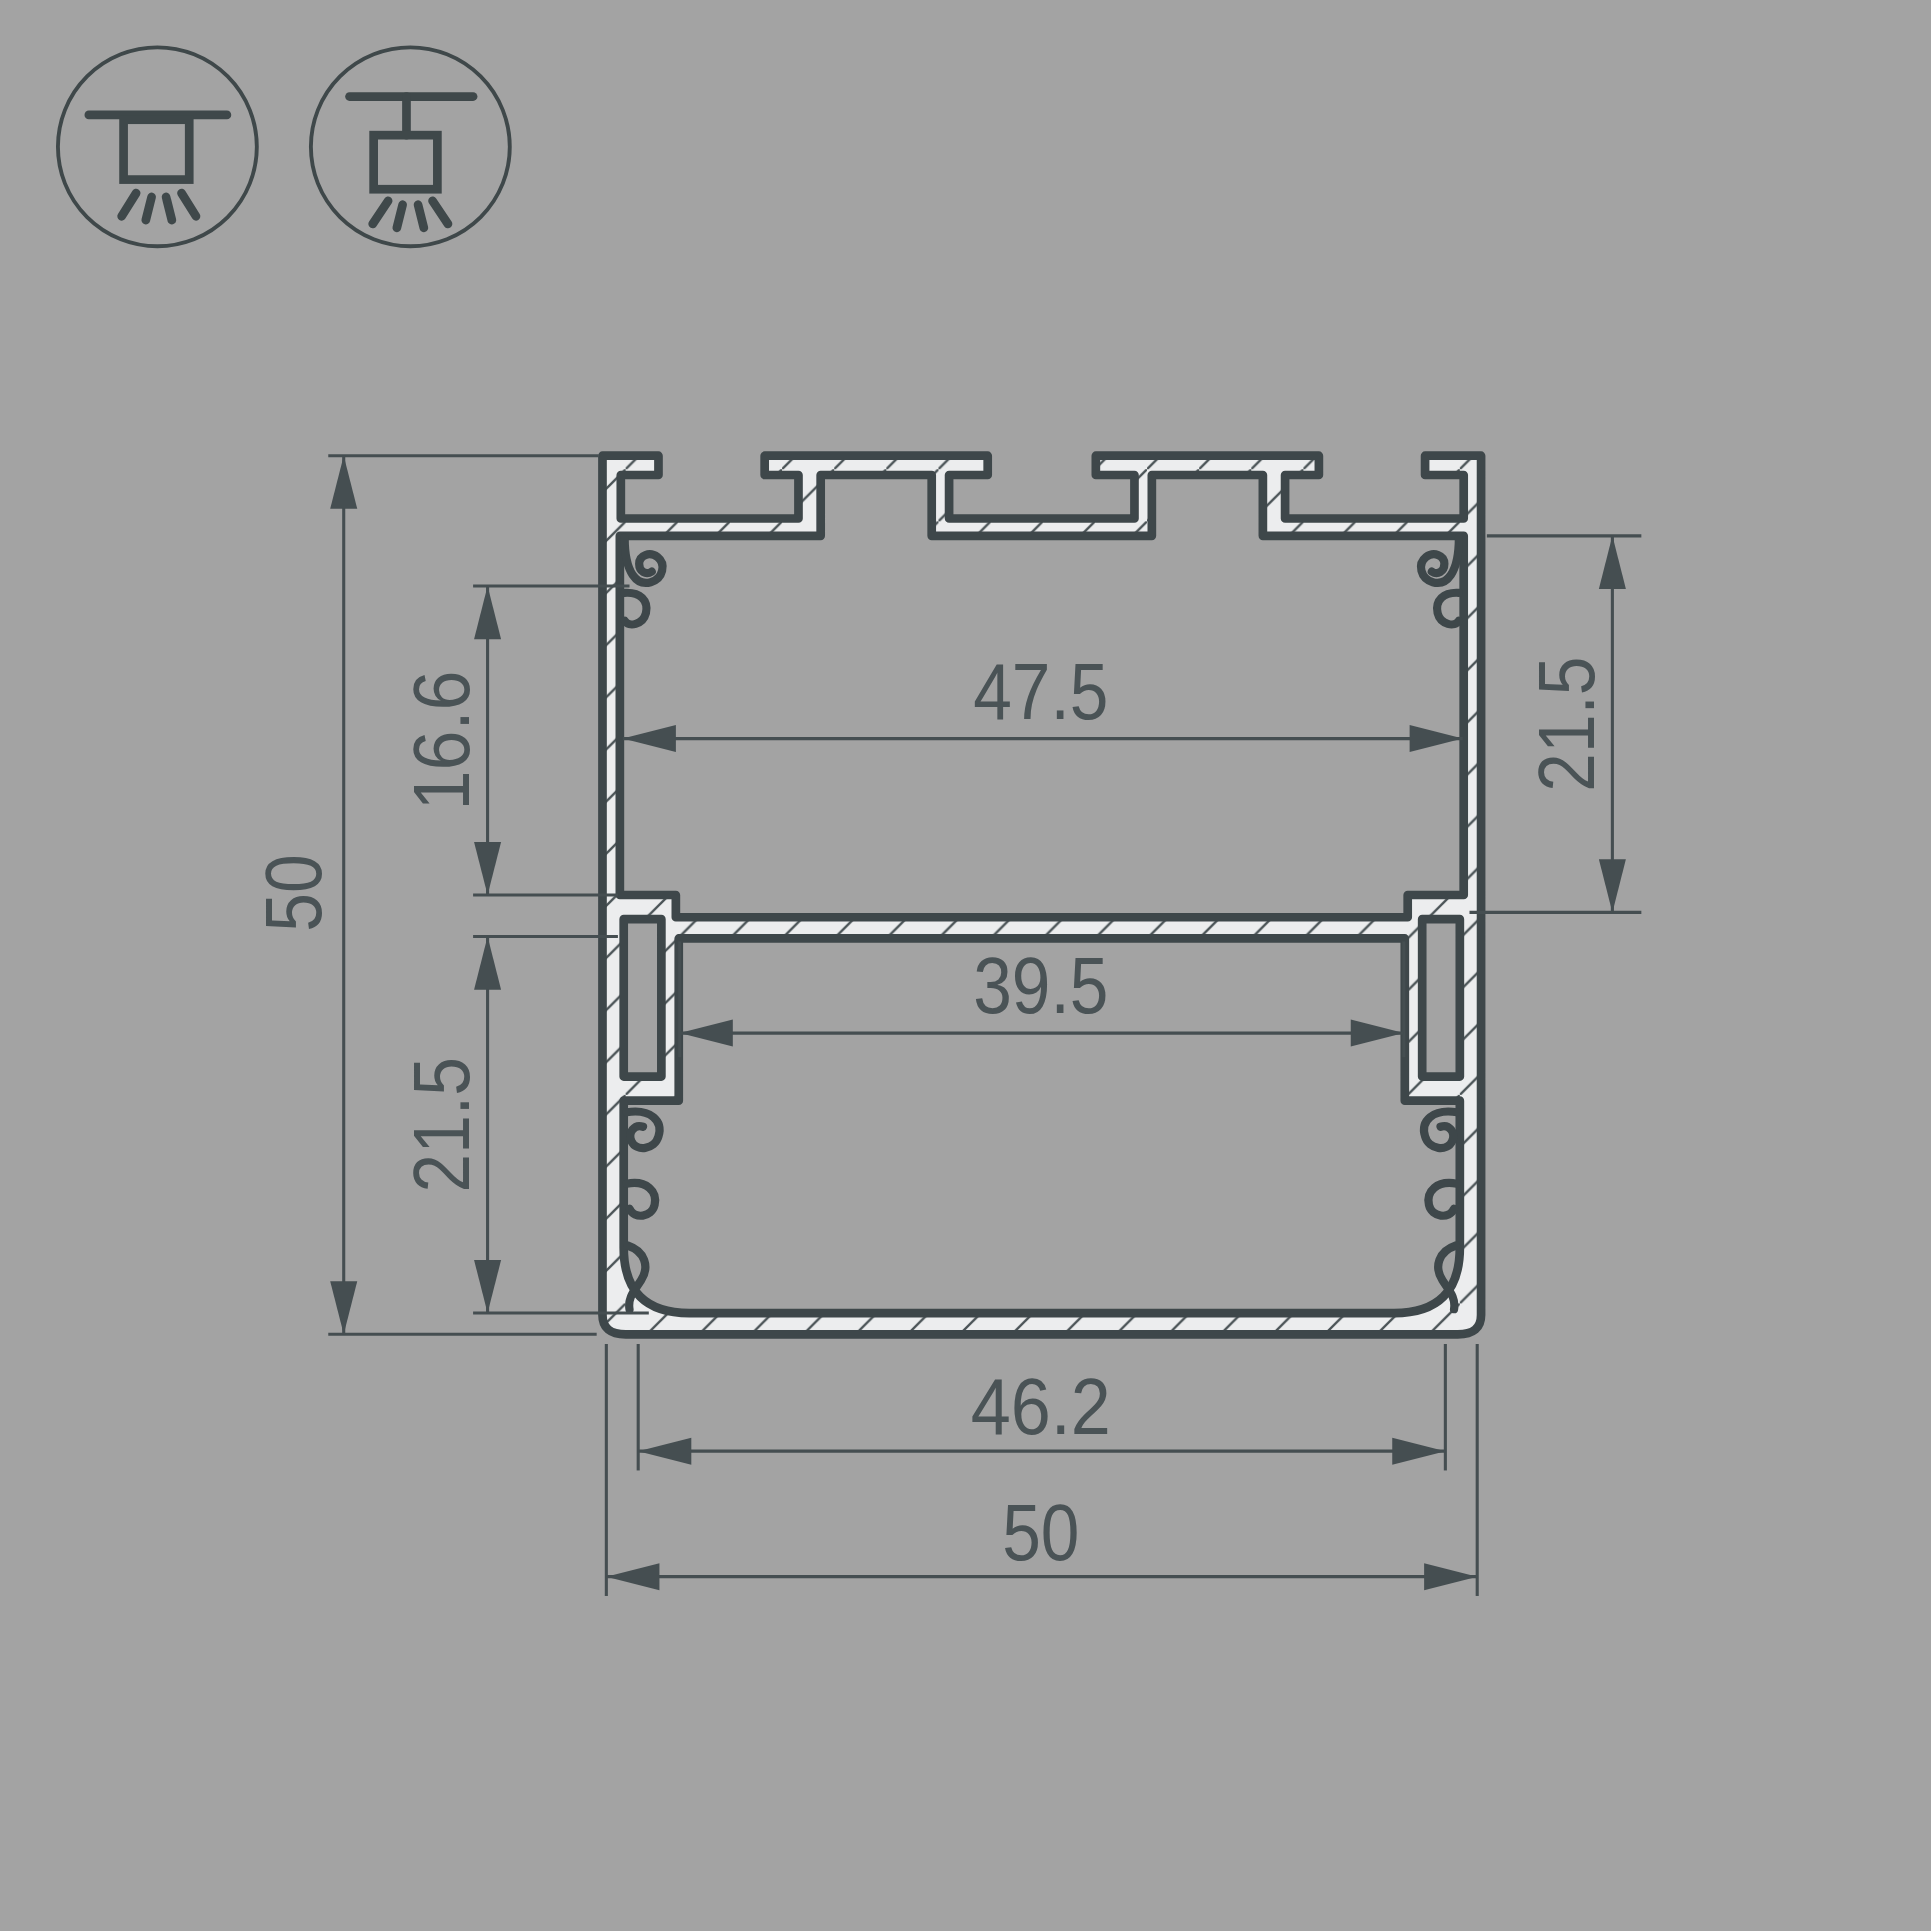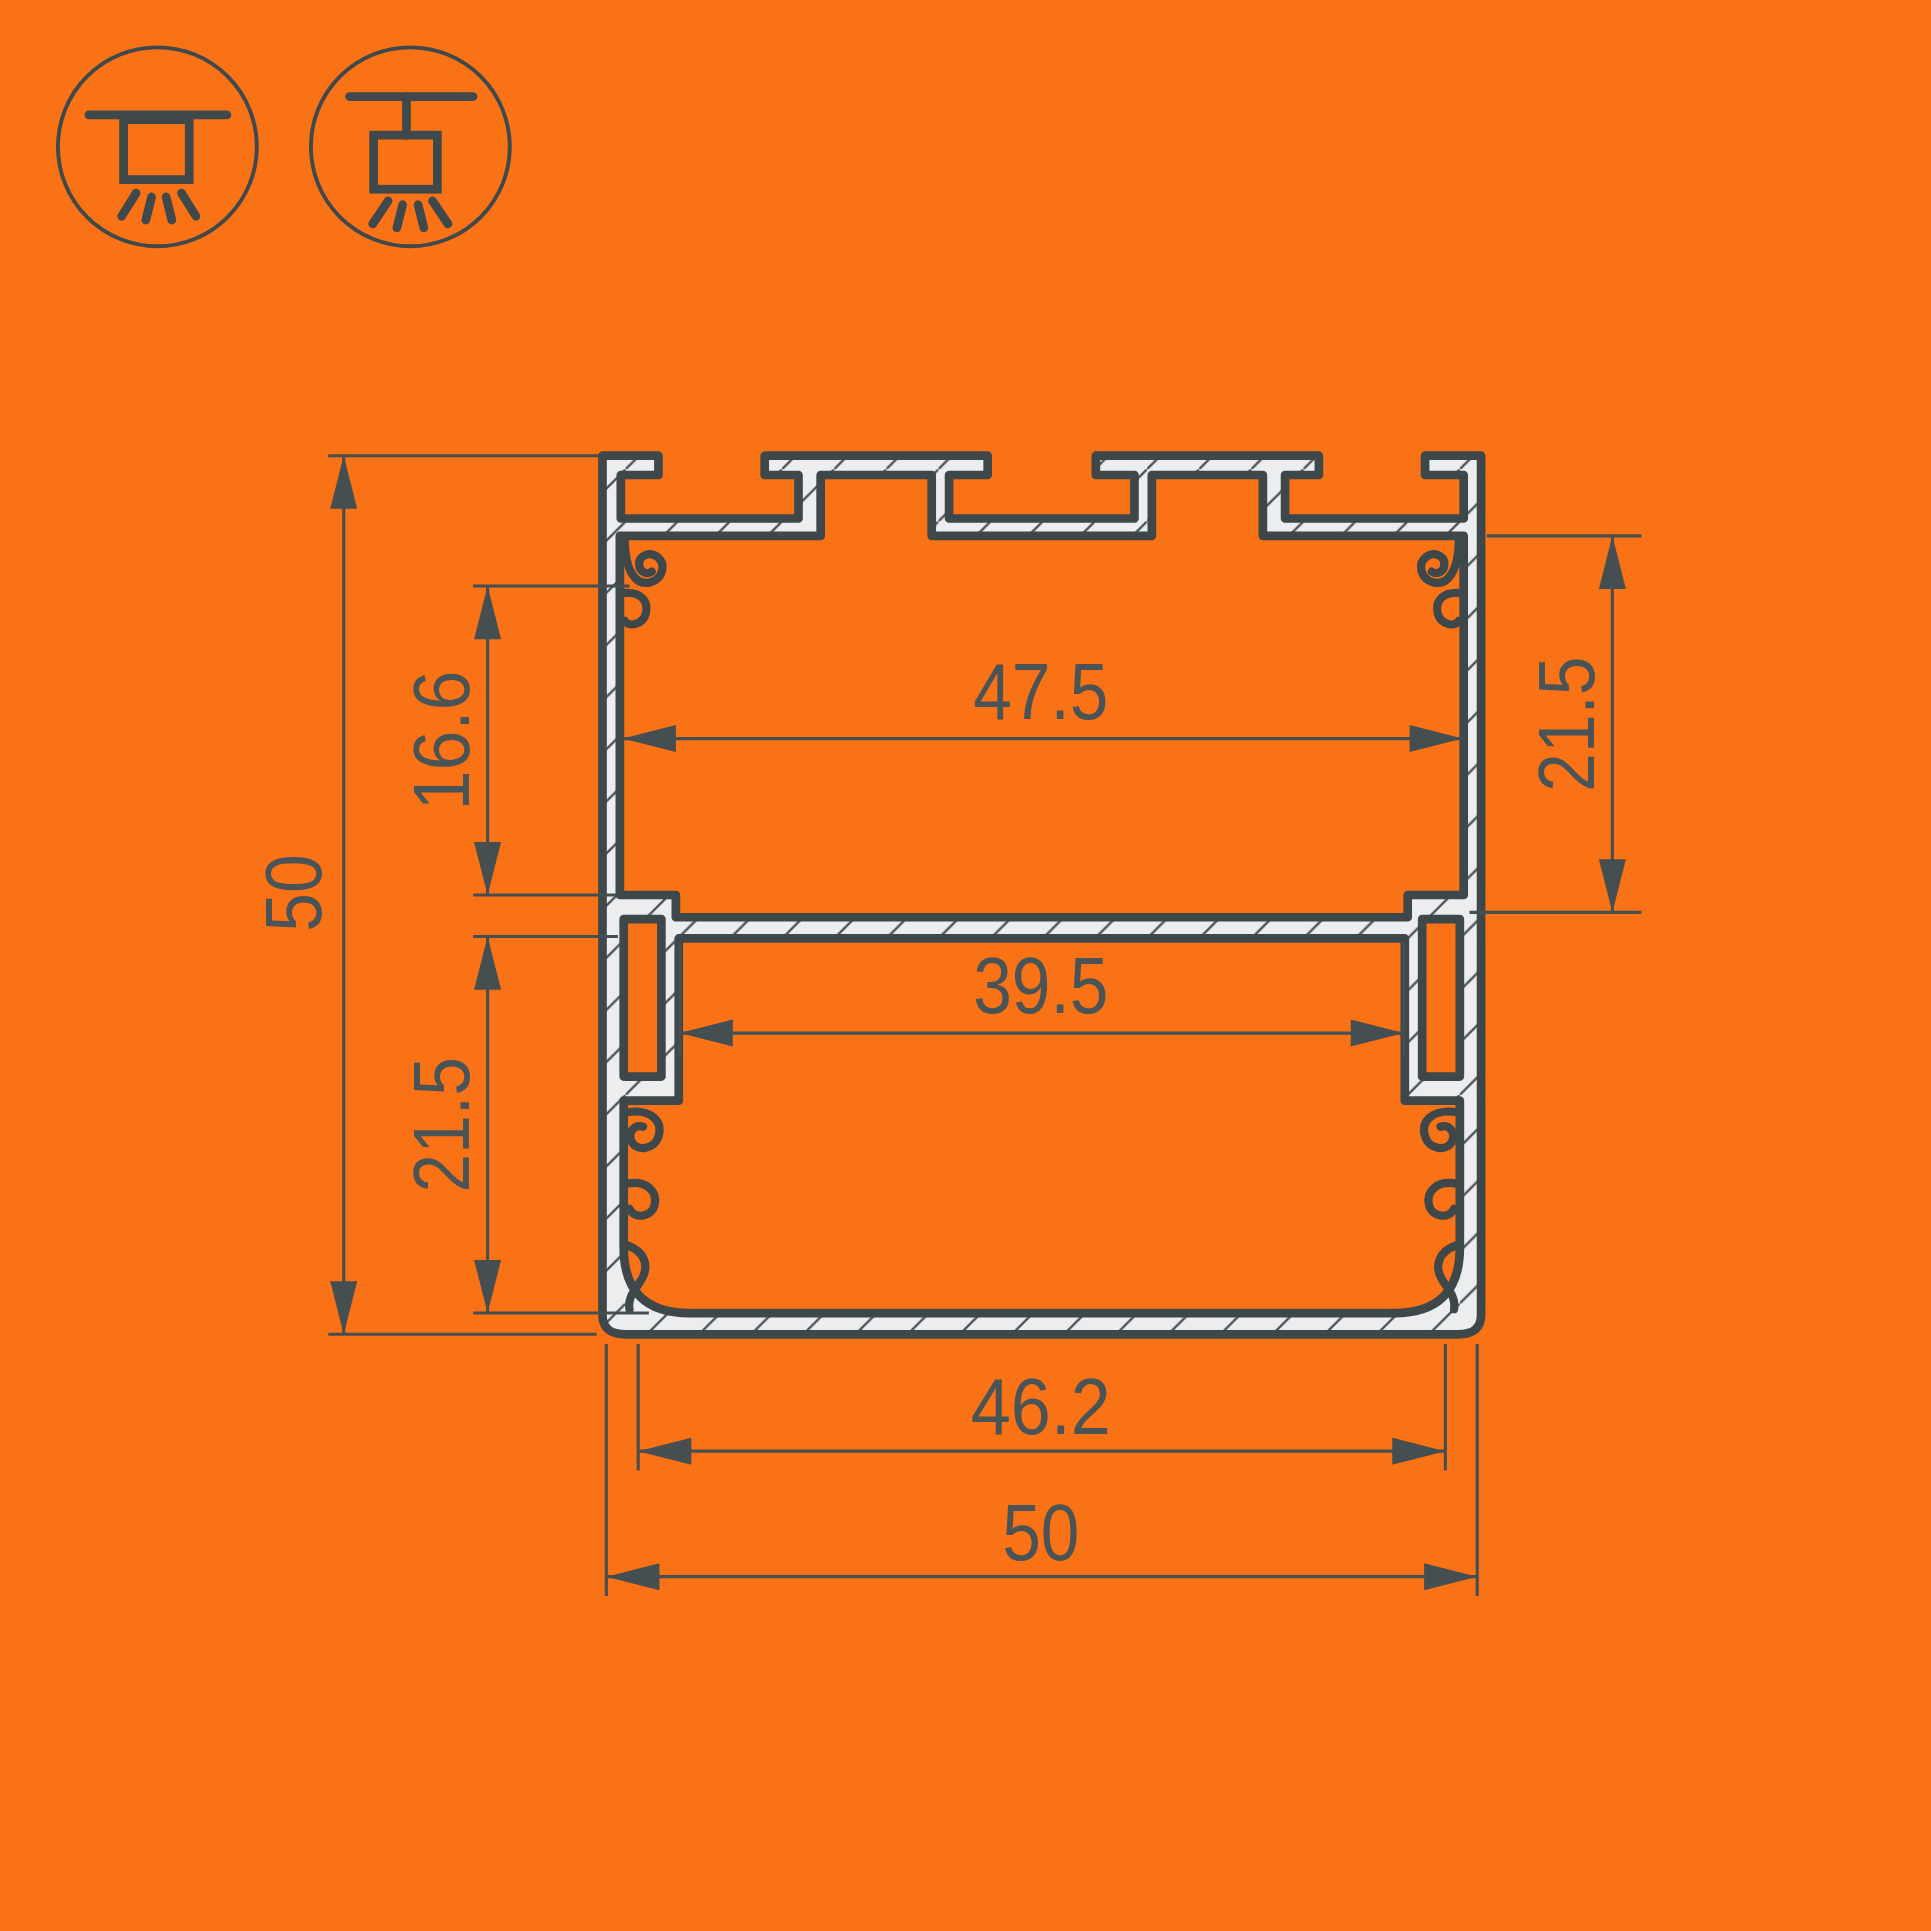--- a/index.html
+++ b/index.html
@@ -1,16 +1,16 @@
 <!DOCTYPE html>
 <html><head>
 <meta charset="utf-8">
 <style>
   html,body{margin:0;padding:0;background:#ffffff;}
-  .stage{position:relative;width:1931px;height:1931px;background:#f97316;overflow:hidden;}
+  .stage{position:relative;width:1931px;height:1931px;background:#a3a3a3;overflow:hidden;}
   svg{position:absolute;left:0;top:0;}
   text{font-family:"Liberation Sans","DejaVu Sans",sans-serif;fill:#4a5356;}
   .dimtxt{font-size:82px;}
 </style>
 </head>
 <body>
 
 <div class="stage">
 <svg width="1931" height="1931" viewBox="0 0 2000 2000">
   <defs>

